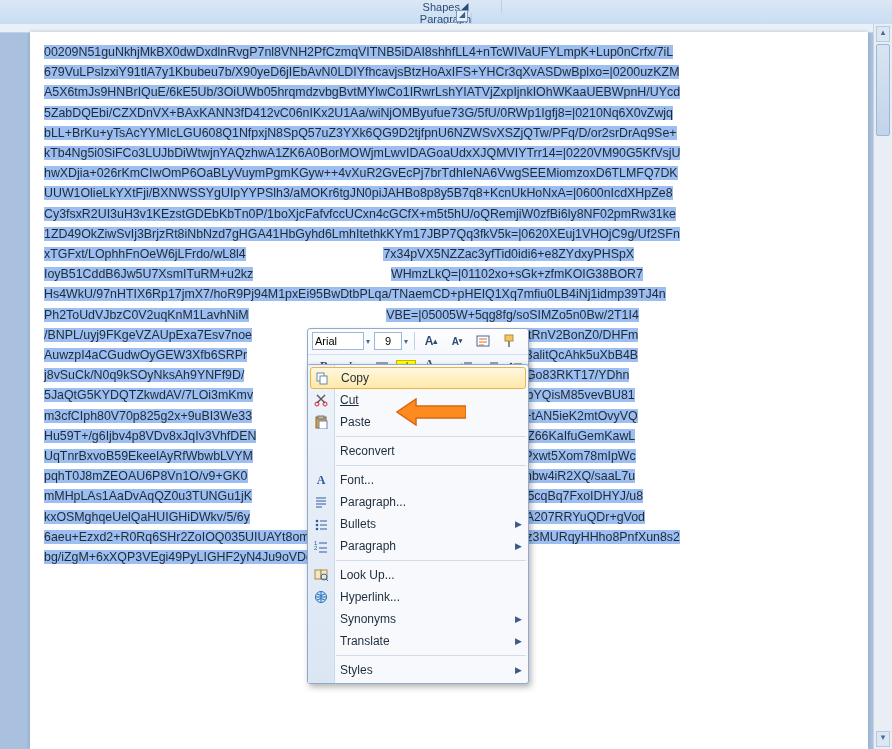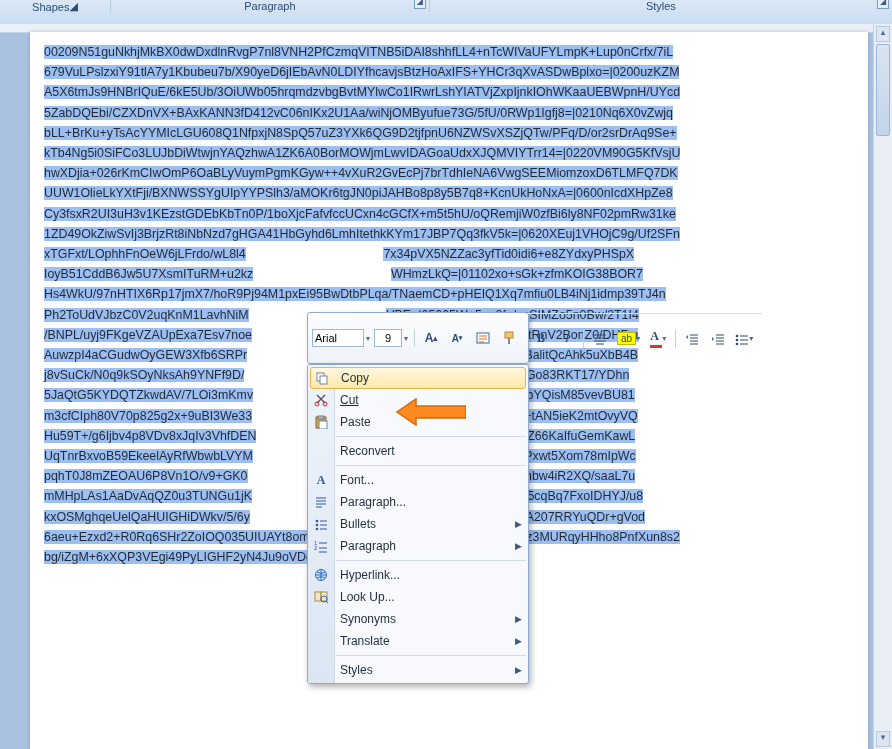--- a/index.html
+++ b/index.html
@@ -15,21 +15,22 @@
     height: 749px;
     position: relative;
     background: #fff;
     box-sizing: border-box;
   }
   .ribbon-strip {
     height: 24px;
     background: linear-gradient(#dbe7f5, #c9ddf2);
     border-bottom: 1px solid #9db7d6;
     display: flex;
-    align-items: flex-start;
+    align-items: center;
+    flex-direction: column;
   }
   .ribbon-group {
     flex: 1;
     display: flex;
     align-items: center;
     justify-content: center;
     color: #2b4a74;
     font-size: 11px;
     border-right: 1px solid #b8cde6;
     position: relative;
@@ -86,29 +87,29 @@
     word-break: break-all;
   }
   .sel .line {
     background: #9cbef0; 
     display: inline;
   }
   
   .mini-toolbar {
     position: absolute;
     left: 307px;
-    top: 312px;
+    top: 328px;
     width: 220px;
     height: 50px;
     background: linear-gradient(#fdfdfe, #eef3f9);
     border: 1px solid #8faace;
     border-radius: 3px;
     box-shadow: 2px 2px 4px rgba(0,0,0,.25);
     display: flex;
-    flex-direction: row;
+    flex-direction: column;
   }
   .mini-row {
     flex: 1;
     display: flex;
     align-items: center;
     padding: 0 4px;
     gap: 2px;
   }
   .mini-row + .mini-row { border-top: 1px solid #d5e0ee; }
   .mini-btn {
@@ -449,40 +450,40 @@
       </span>
       <span>Paragraph</span>
       <span class="arrow">▶</span>
     </div>
 
     <div class="menu-sep"></div>
 
     <div class="menu-item">
       <span class="ic">
         <svg width="14" height="14">
-            <circle cx="7" cy="7" r="5.5" fill="#cfe6ff" stroke="#2e6fb4"></circle>
-            <path d="M2 7h10M7 2v10M3 4q4 3 8 0M3 10q4 -3 8 0" stroke="#2e6fb4" fill="none"></path>
-          </svg>
-      </span>
-      <span>Hyperlink...</span>
-    </div>
-
-    <div class="menu-item">
-      <span class="ic">
-        <svg width="14" height="14">
             <rect x="1" y="2" width="6" height="9" fill="#f3e6c5" stroke="#a8894a"></rect>
             <rect x="7" y="2" width="6" height="9" fill="#f3e6c5" stroke="#a8894a"></rect>
             <circle cx="10" cy="9" r="3" fill="none" stroke="#2e6fb4"></circle>
             <path d="M12 11l2 2" stroke="#2e6fb4"></path>
           </svg>
       </span>
       <span>Look Up...</span>
     </div>
 
     <div class="menu-item">
+      <span class="ic">
+        <svg width="14" height="14">
+            <circle cx="7" cy="7" r="5.5" fill="#cfe6ff" stroke="#2e6fb4"></circle>
+            <path d="M2 7h10M7 2v10M3 4q4 3 8 0M3 10q4 -3 8 0" stroke="#2e6fb4" fill="none"></path>
+          </svg>
+      </span>
+      <span>Hyperlink...</span>
+    </div>
+
+    <div class="menu-item">
       <span>Synonyms</span>
       <span class="arrow">▶</span>
     </div>
 
     <div class="menu-item">
       <span>Translate</span>
       <span class="arrow">▶</span>
     </div>
 
     <div class="menu-sep"></div>

